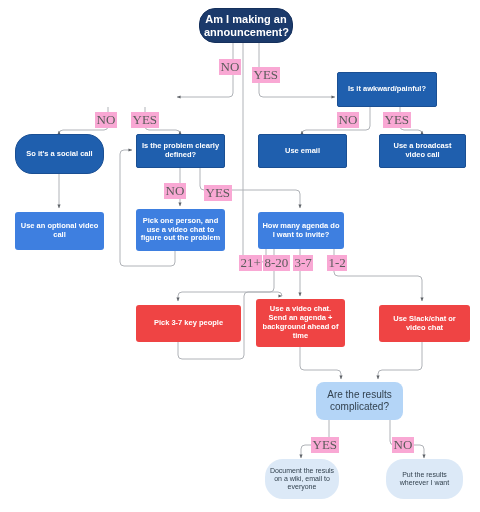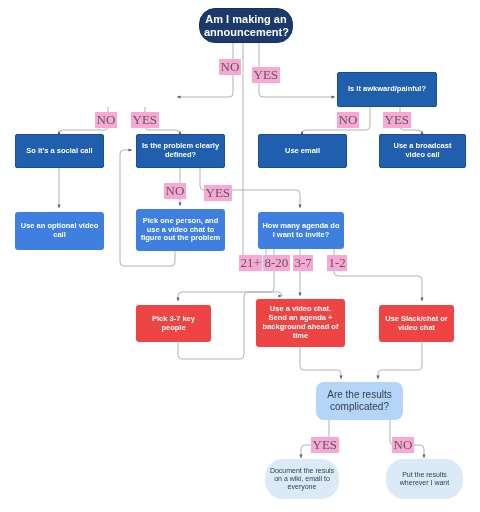--- a/index.html
+++ b/index.html
@@ -149,21 +149,21 @@
 
     <div class="node n-start" style="left:199px;top:8px;width:94px;height:35px;">
       <span>Am I making an announcement?</span>
     </div>
 
 
     <div class="node n-dark" style="left:337px;top:72px;width:100px;height:35px;">
       <span>Is it awkward/painful?</span>
     </div>
 
-    <div class="node n-dark" style="left:15px;top:134px;width:89px;height:34px;">
+    <div class="node n-dark" style="left:15px;top:134px;width:89px;height:40px;border-radius:17px;">
       <span>So it's a social call</span>
     </div>
 
     <div class="node n-dark" style="left:136px;top:134px;width:89px;height:34px;">
       <span>Is the problem clearly defined?</span>
     </div>
 
     <div class="node n-dark" style="left:258px;top:134px;width:89px;height:34px;">
       <span>Use email</span>
     </div>
@@ -177,29 +177,29 @@
     </div>
 
     <div class="node n-med" style="left:136px;top:209px;width:89px;height:42px;">
       <span>Pick one person, and use a video chat to figure out the problem</span>
     </div>
 
     <div class="node n-med" style="left:258px;top:212px;width:86px;height:37px;">
       <span>How many agenda do I want to invite?</span>
     </div>
 
-    <div class="node n-light" style="left:136px;top:305px;width:75px;height:37px;">
+    <div class="node n-light" style="left:136px;top:305px;width:105px;height:37px;">
       <span>Pick 3-7 key people</span>
     </div>
 
     <div class="node n-light" style="left:256px;top:299px;width:89px;height:48px;">
       <span>Use a video chat. Send an agenda + background ahead of time</span>
     </div>
 
-    <div class="node n-light" style="left:379px;top:305px;width:75px;height:37px;">
+    <div class="node n-light" style="left:379px;top:305px;width:91px;height:37px;">
       <span>Use Slack/chat or video chat</span>
     </div>
 
     <div class="node n-pale" style="left:316px;top:382px;width:87px;height:38px;">
       <span>Are the results complicated?</span>
     </div>
 
     <div class="node n-pill" style="left:265px;top:459px;width:74px;height:40px;">
       <span>Document the resuls on a wiki, email to everyone</span>
     </div>

